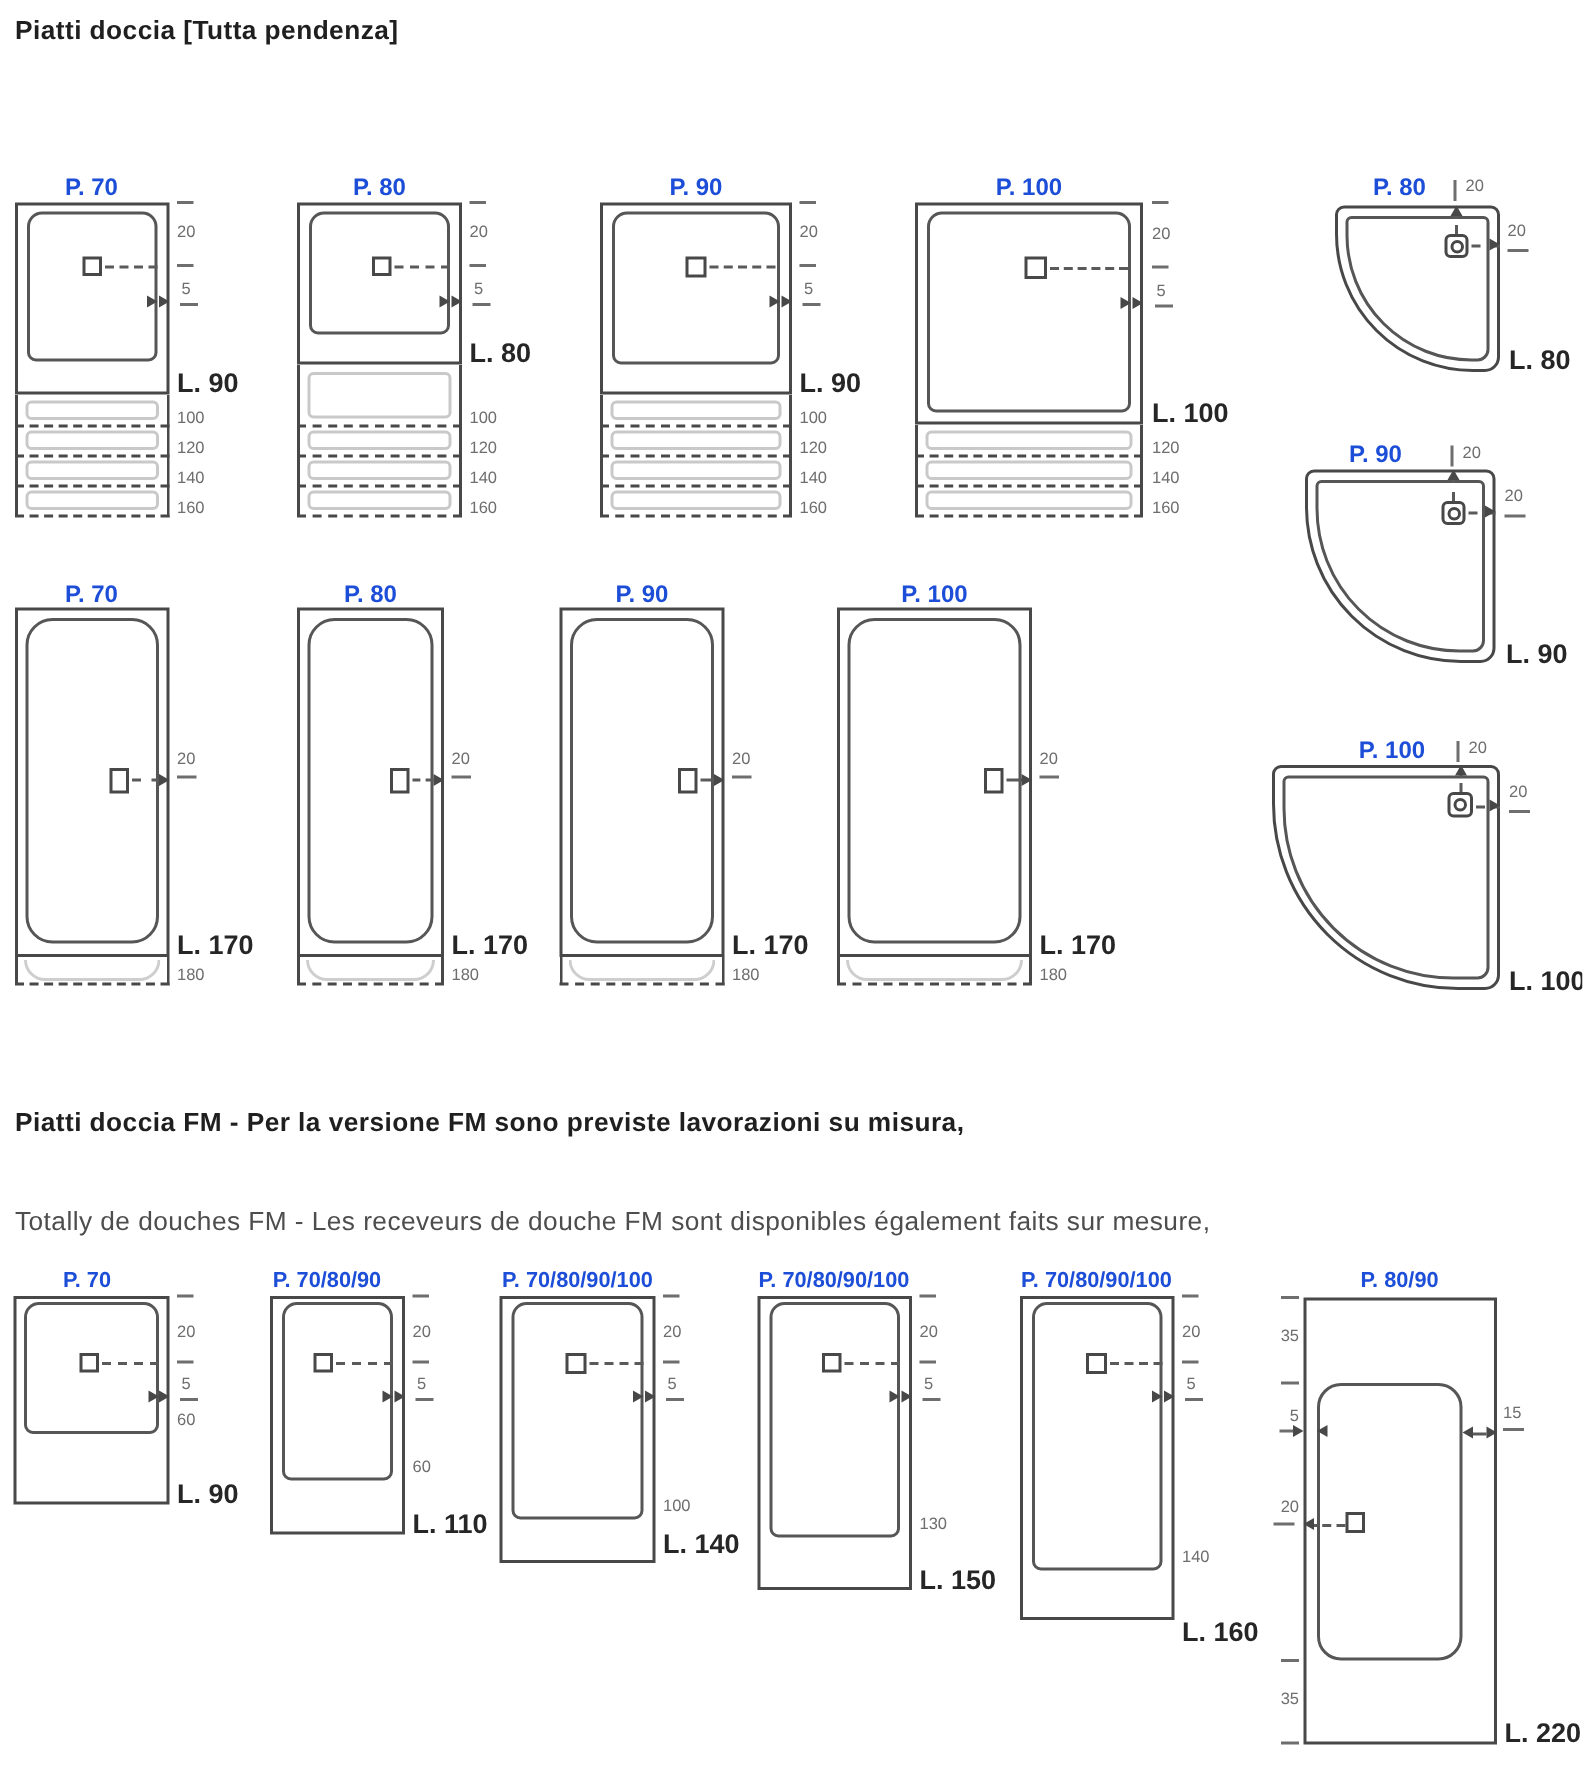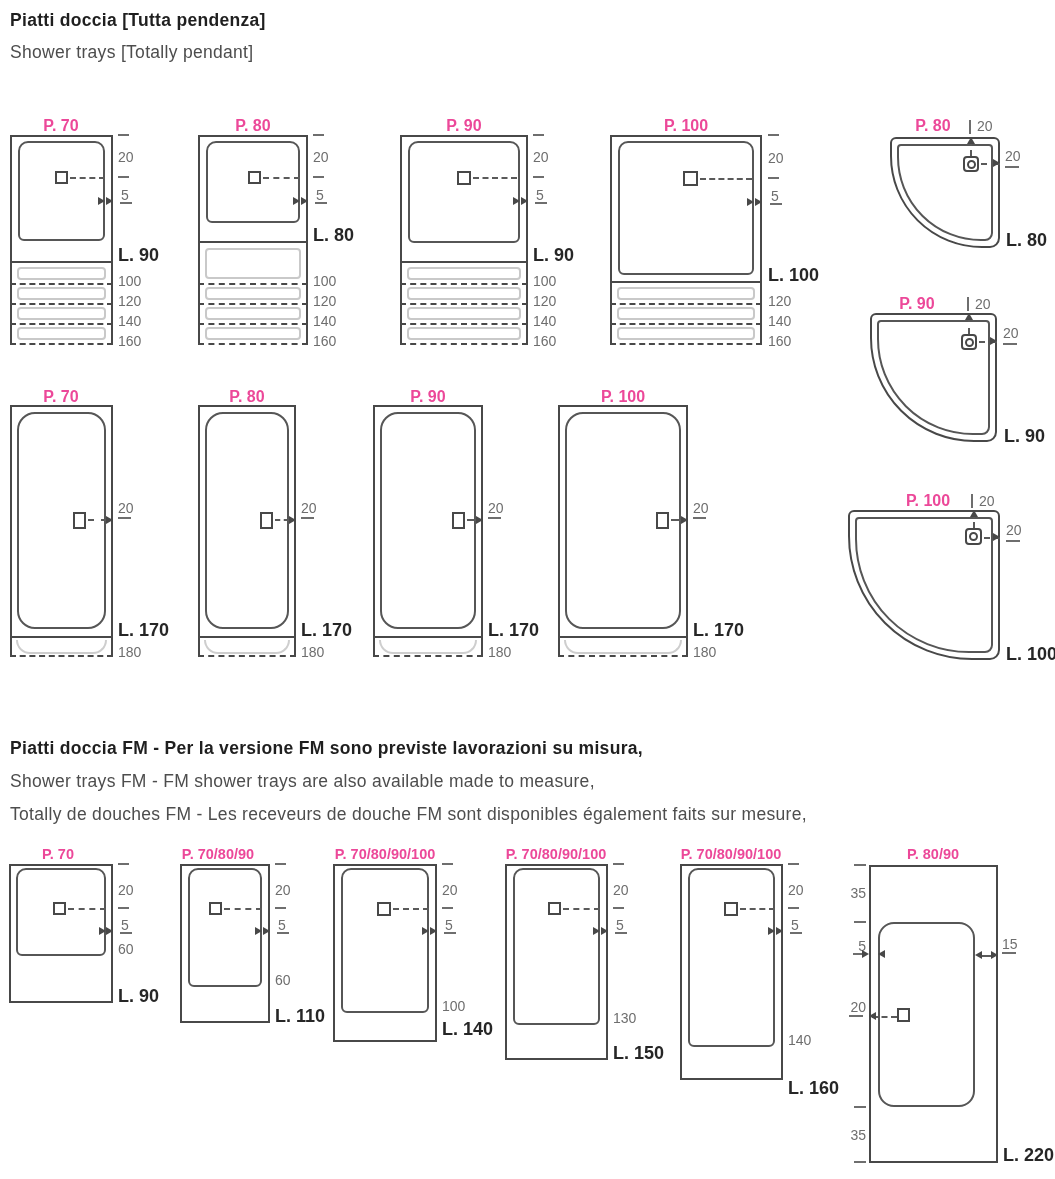--- a/index.html
+++ b/index.html
@@ -1,24 +1,24 @@
 <!DOCTYPE html>
 <html><head>
 <meta charset="utf-8">
 <style>
   html,body{margin:0;padding:0;background:#fff}
   .canvas{position:relative;width:1055px;height:1179px;background:#fff;overflow:hidden;
           font-family:"Liberation Sans",sans-serif}
   .abs{position:absolute;box-sizing:border-box}
   .h1{font-size:17.5px;font-weight:bold;color:#1f1f1f;letter-spacing:.3px;white-space:nowrap}
   .h2{font-size:17.5px;color:#4d4d4d;letter-spacing:.3px;white-space:nowrap}
-  .dtitle{font-size:16px;font-weight:bold;color:#ec4899;text-align:center;white-space:nowrap}
+  .dtitle{font-size:16px;font-weight:bold;color:#1d4ed8;text-align:center;white-space:nowrap}
   .sm{font-size:14.5px}
   .len{font-size:18px;font-weight:bold;color:#262626;white-space:nowrap}
-  .dim{font-size:14px;color:#6e6e6e;white-space:nowrap}
+  .dim{font-size:11px;color:#6e6e6e;white-space:nowrap}
   .rect{border:2px solid #484848;background:#fff}
   .tray{border:2px solid #565656;border-radius:10px 10px 6px 6px;background:#fff}
   .tall{border-radius:18px}
   .drain{border:2px solid #484848;background:#fff}
   .lead{border-top:2px dashed #5a5a5a}
   .vlead{border-left:2px dashed #5a5a5a}
   .dash{border-top:2px dashed #484848}
   .extbox{border-left:2px solid #484848;border-right:2px solid #484848;border-bottom:2px dashed #484848}
   .gray{border:2px solid #c9c9c9;border-radius:4px;background:#fff}
   .grayarc{border:2px solid #cecece;border-top:none;border-radius:0 0 14px 14px}
@@ -29,21 +29,20 @@
   .tri-u{width:0;height:0;border-left:4px solid transparent;border-right:4px solid transparent;border-bottom:7px solid #484848}
   .circle{border:2px solid #484848;border-radius:50%;background:#fff}
   .ra{text-align:right}
 </style>
 </head>
 <body>
 
 <div class="canvas">
 
   <div class="abs h1" style="left:10px;top:10px">Piatti doccia [Tutta pendenza]</div>
-  <div class="abs h2" style="left:10px;top:42px">Shower trays [Totally pendant]</div>
 
   <div class="abs dtitle" style="left:21px;top:117px;width:80px">P. 70</div>
   <div class="abs rect" style="left:10px;top:135px;width:103px;height:128px"></div>
   <div class="abs tray" style="left:18px;top:141px;width:87px;height:100px"></div>
   <div class="abs drain" style="left:55px;top:171px;width:13px;height:13px"></div>
   <div class="abs lead" style="left:70px;top:177px;width:35px"></div>
   <div class="abs tick" style="left:118px;top:134px;width:11px"></div>
   <div class="abs dim" style="left:118px;top:149px">20</div>
   <div class="abs tick" style="left:118px;top:176px;width:11px"></div>
   <div class="abs dim" style="left:121px;top:187px">5</div>
@@ -233,21 +232,20 @@
   <div class="abs lead" style="left:671px;top:519px;width:11px"></div>
   <div class="abs tri-r" style="left:681px;top:516px"></div>
   <div class="abs dim" style="left:693px;top:500px">20</div>
   <div class="abs tick" style="left:693px;top:517px;width:13px"></div>
   <div class="abs len" style="left:693px;top:620px">L. 170</div>
   <div class="abs extbox" style="left:558px;top:638px;width:130px;height:19px"></div>
   <div class="abs grayarc" style="left:564px;top:640px;width:118px;height:14px"></div>
   <div class="abs dim" style="left:693px;top:644px">180</div>
 
   <div class="abs h1" style="left:10px;top:738px">Piatti doccia FM - Per la versione FM sono previste lavorazioni su misura,</div>
-  <div class="abs h2" style="left:10px;top:771px">Shower trays FM - FM shower trays are also available made to measure,</div>
   <div class="abs h2" style="left:10px;top:804px">Totally de douches FM - Les receveurs de douche FM sont disponibles également faits sur mesure,</div>
 
   <div class="abs dtitle sm" style="left:18px;top:846px;width:80px">P. 70</div>
   <div class="abs rect" style="left:9px;top:864px;width:104px;height:139px"></div>
   <div class="abs tray" style="left:16px;top:868px;width:90px;height:88px"></div>
   <div class="abs drain" style="left:53px;top:902px;width:13px;height:13px"></div>
   <div class="abs lead" style="left:68px;top:908px;width:38px"></div>
   <div class="abs tick" style="left:118px;top:863px;width:11px"></div>
   <div class="abs dim" style="left:118px;top:882px">20</div>
   <div class="abs tick" style="left:118px;top:907px;width:11px"></div>

